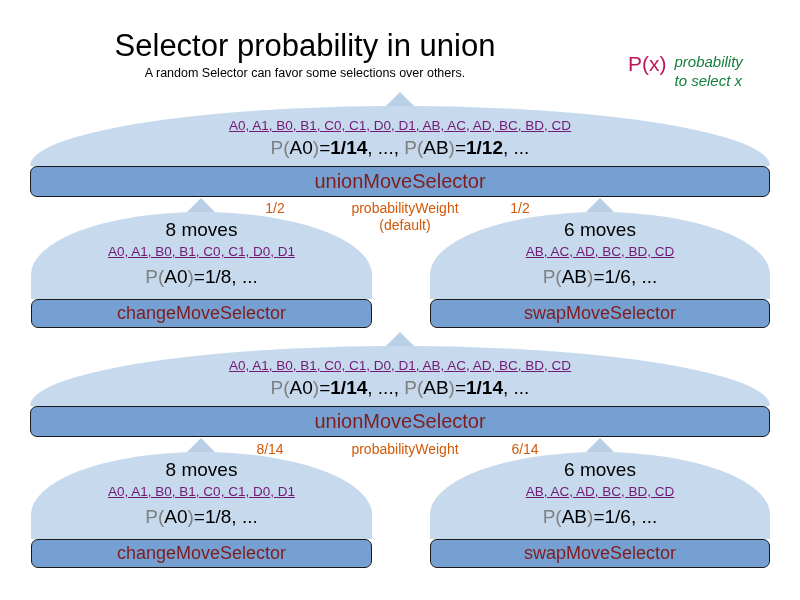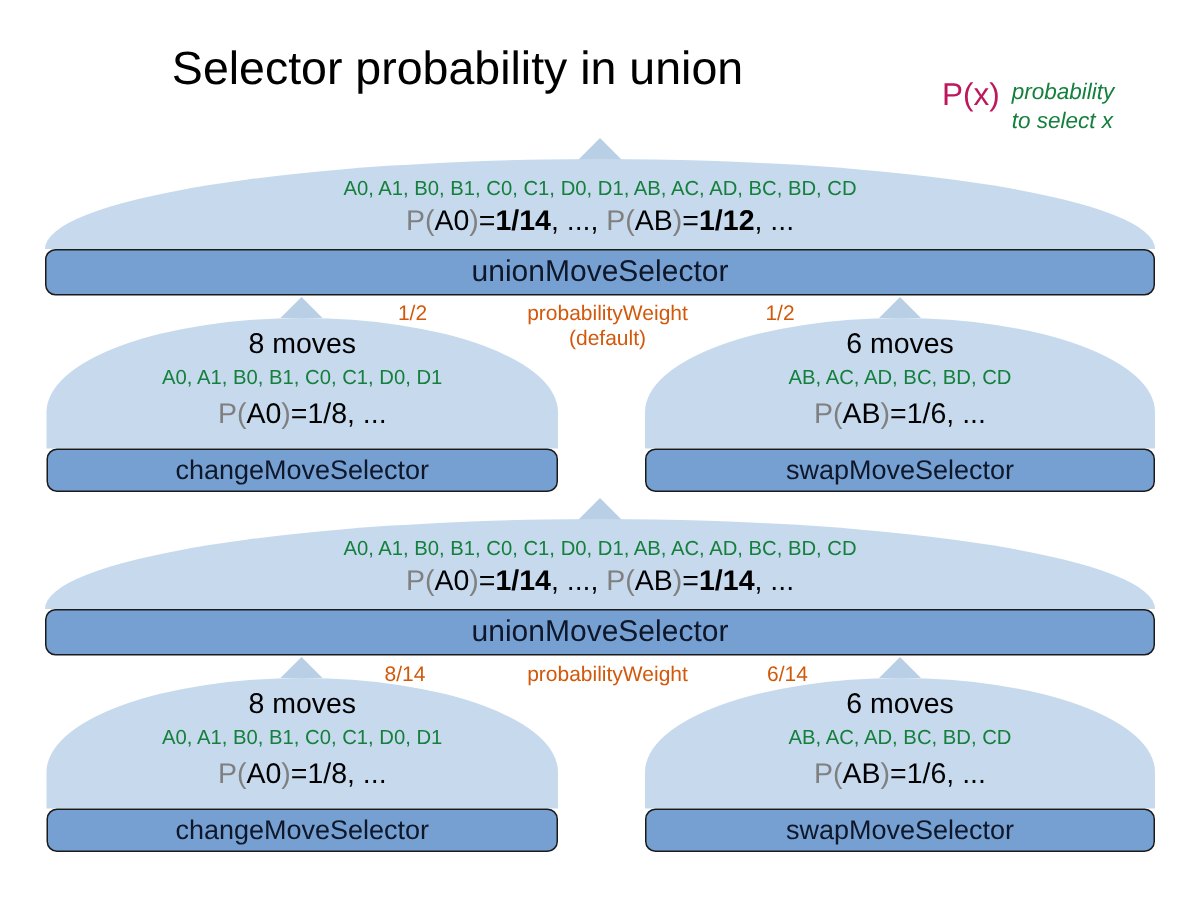--- a/index.html
+++ b/index.html
@@ -90,35 +90,36 @@
   .bar {
     position: absolute;
     box-sizing: border-box;
     background: #76a0d2;
     border: 1.6px solid #1a1a1a;
     border-radius: 7px;
     display: flex;
     align-items: center;
     justify-content: center;
     font-size: 20px;
-    color: #0f172a;
+    color: #7f1d1d;
     white-space: nowrap;
   }
   .bar-narrow { font-size: 18px; }
 
   
   .moves-line {
     font-size: 19px;
     line-height: 21px;
     color: #000;
   }
   .list-line {
     font-size: 13.5px;
     line-height: 16px;
-    color: #15803d;
+    color: #701a75;
+    text-decoration: underline;
   }
   .prob-line {
     font-size: 19px;
     line-height: 22px;
     color: #000;
   }
   .prob-line .pfn { color: #808080; }
   .prob-line b { font-weight: bold; color: #000; }
 
   
@@ -143,20 +144,21 @@
     line-height: 17px;
     white-space: nowrap;
     text-align: center;
   }
 </style>
 </head>
 <body>
 
 <div id="header">
   <div id="title">Selector probability in union</div>
+  <div id="subtitle">A random Selector can favor some selections over others.</div>
   <div id="legend">
     <div id="legend-symbol">P(x)</div>
     <div id="legend-desc">
       <div>probability</div>
       <div>to select x</div>
     </div>
   </div>
 </div>
 
 <div class="arrow" style="left:383px; top:92px;"></div>

